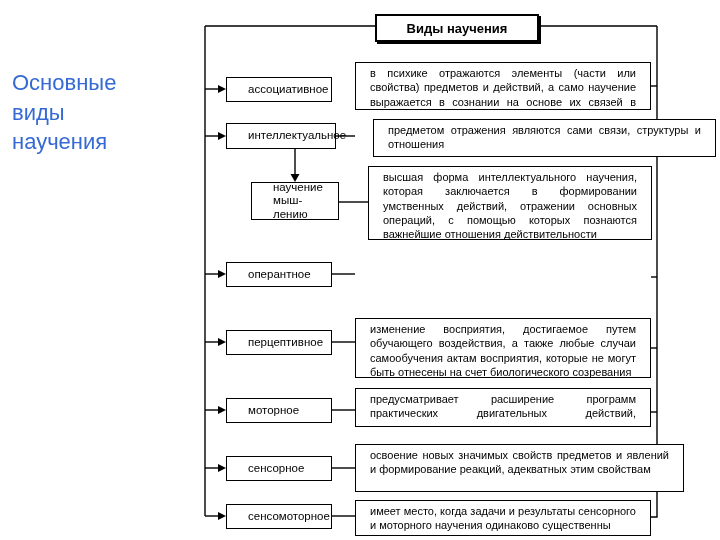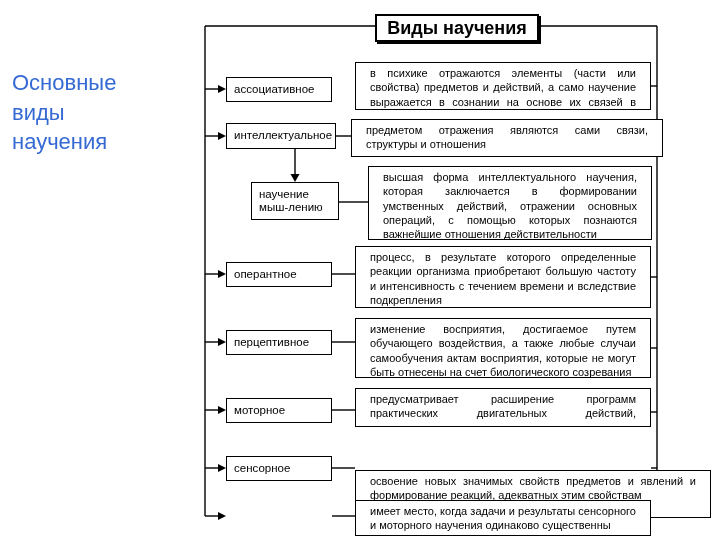--- a/index.html
+++ b/index.html
@@ -8,25 +8,25 @@
     font-family:"Liberation Sans","DejaVu Sans",sans-serif;color:#000;
   }
   .side-title{
     position:absolute;left:12px;top:68px;width:140px;
     font-size:22px;line-height:1.35;color:#3569d3;
   }
   .root-box{
     position:absolute;left:375px;top:14px;width:160px;height:24px;
     border:2px solid #000;box-shadow:2px 2px 0 #000;background:#fff;
     display:flex;align-items:center;justify-content:center;
-    font-weight:bold;font-size:18px;z-index:2;
+    font-weight:bold;font-size:13px;z-index:2;
   }
   .tbox{
     position:absolute;border:1.5px solid #000;background:#fff;
-    display:flex;align-items:center;padding:0 4px 0 7px;
+    display:flex;align-items:center;padding:0 4px 0 21px;
     font-size:11.5px;line-height:1.15;z-index:2;box-sizing:border-box;
   }
   .dbox{
     position:absolute;border:1px solid #000;background:#fff;
     padding:3px 14px;font-size:11px;line-height:1.3;text-align:justify;
     z-index:2;box-sizing:border-box;overflow:hidden;
   }
   svg.wires{position:absolute;left:0;top:0;z-index:1;}
 </style>
 </head>
@@ -85,23 +85,23 @@
 
   <div class="root-box">Виды научения</div>
 
   <div class="tbox" style="left:226px;top:77px;width:106px;height:25px">ассоциативное</div>
   <div class="tbox" style="left:226px;top:123px;width:110px;height:26px">интеллектуальное</div>
   <div class="tbox" style="left:251px;top:182px;width:88px;height:38px">научение мыш-лению</div>
   <div class="tbox" style="left:226px;top:262px;width:106px;height:25px">оперантное</div>
   <div class="tbox" style="left:226px;top:330px;width:106px;height:25px">перцептивное</div>
   <div class="tbox" style="left:226px;top:398px;width:106px;height:25px">моторное</div>
   <div class="tbox" style="left:226px;top:456px;width:106px;height:25px">сенсорное</div>
+  <div class="tbox" style="left:226px;top:504px;width:106px;height:25px">сенсомоторное</div>
 
   <div class="dbox" style="left:355px;top:62px;width:296px;height:48px">в психике отражаются элементы (части или свойства) предметов и действий, а само научение выражается в сознании на основе их связей в действительности</div>
-  <div class="dbox" style="left:351px;top:119px;width:312px;height:38px">предметом отражения являются сами связи, структуры и отношения</div>
+  <div class="dbox" style="left:373px;top:119px;width:343px;height:38px">предметом отражения являются сами связи, структуры и отношения</div>
   <div class="dbox" style="left:368px;top:166px;width:284px;height:74px">высшая форма интеллектуального научения, которая заключается в формировании умственных действий, отражении основных операций, с помощью которых познаются важнейшие отношения действительности</div>
-  <div class="dbox" style="left:355px;top:246px;width:296px;height:62px">процесс, в результате которого определенные реакции организма приобретают большую частоту и интенсивность с течением времени и вследствие подкрепления</div>
   <div class="dbox" style="left:355px;top:318px;width:296px;height:60px">изменение восприятия, достигаемое путем обучающего воздействия, а также любые случаи самообучения актам восприятия, которые не могут быть отнесены на счет биологического созревания</div>
   <div class="dbox" style="left:355px;top:388px;width:296px;height:39px">предусматривает расширение программ практических двигательных действий, предполагает активную практическую деятельность</div>
-  <div class="dbox" style="left:355px;top:470px;width:356px;height:48px">освоение новых значимых свойств предметов и явлений и формирование реакций, адекватных этим свойствам</div>
+  <div class="dbox" style="left:355px;top:444px;width:329px;height:48px">освоение новых значимых свойств предметов и явлений и формирование реакций, адекватных этим свойствам</div>
   <div class="dbox" style="left:355px;top:500px;width:296px;height:36px">имеет место, когда задачи и результаты сенсорного и моторного научения одинаково существенны</div>
 
 </div>
 
 </body></html>

